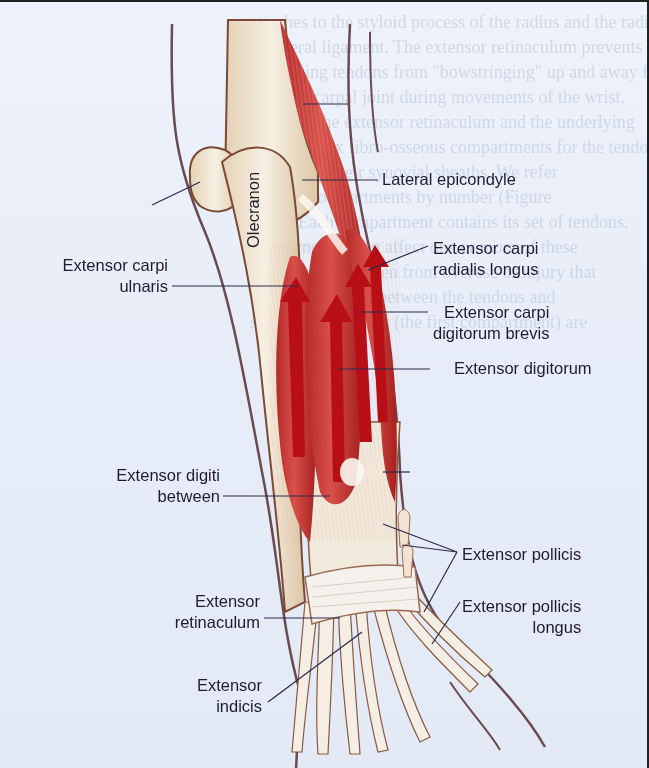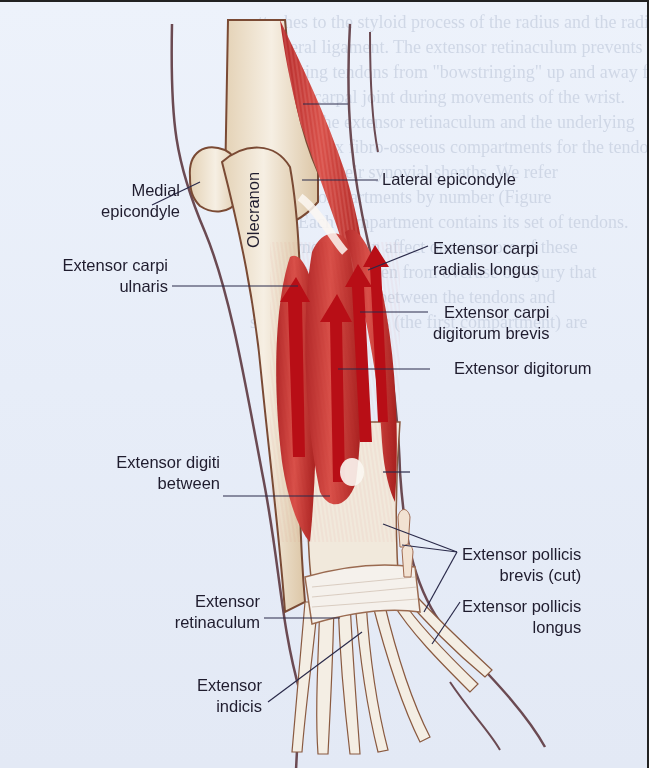--- a/index.html
+++ b/index.html
@@ -135,24 +135,20 @@
       <line x1="383" y1="470" x2="410" y2="470"></line>
       <line x1="383" y1="522" x2="457" y2="550"></line>
       <line x1="402" y1="543" x2="457" y2="550"></line>
       <line x1="457" y1="550" x2="424" y2="610"></line>
       <line x1="264" y1="616" x2="340" y2="616"></line>
       <line x1="460" y1="600" x2="432" y2="642"></line>
       <line x1="268" y1="700" x2="362" y2="630"></line>
     </g>
   </svg>
 
-  <div class="label right" style="left:100px; top:178px; width:80px;">
-    <div>Medial</div>
-    <div style="margin-left:-20px;">epicondyle</div>
-  </div>
 
   <div class="vertical" style="left:244px; top:246px;">Olecranon</div>
 
   <div class="label left" style="left:382px; top:167px;">Lateral epicondyle</div>
 
   <div class="label left" style="left:433px; top:236px;">
     <div>Extensor carpi</div>
     <div>radialis longus</div>
   </div>
 
@@ -161,28 +157,27 @@
     <div>ulnaris</div>
   </div>
 
   <div class="label left" style="left:433px; top:300px;">
     <div>Extensor carpi</div>
     <div>digitorum brevis</div>
   </div>
 
   <div class="label left" style="left:434px; top:356px;margin-left:20px;">Extensor digitorum</div>
 
-  <div class="label right" style="left:88px; top:450px; width:132px;">
+  <div class="label right" style="left:88px; top:463px; width:132px;">
     <div>Extensor digiti</div>
     <div>between</div>
   </div>
 
   <div class="label left" style="left:462px; top:542px;">
     <div>Extensor pollicis</div>
-    <div>brevis (cut)</div>
   </div>
 
   <div class="label right" style="left:150px; top:589px; width:110px;">
     <div>Extensor</div>
     <div>retinaculum</div>
   </div>
 
   <div class="label left" style="left:462px; top:594px;">
     <div>Extensor pollicis</div>
     <div>longus</div>

